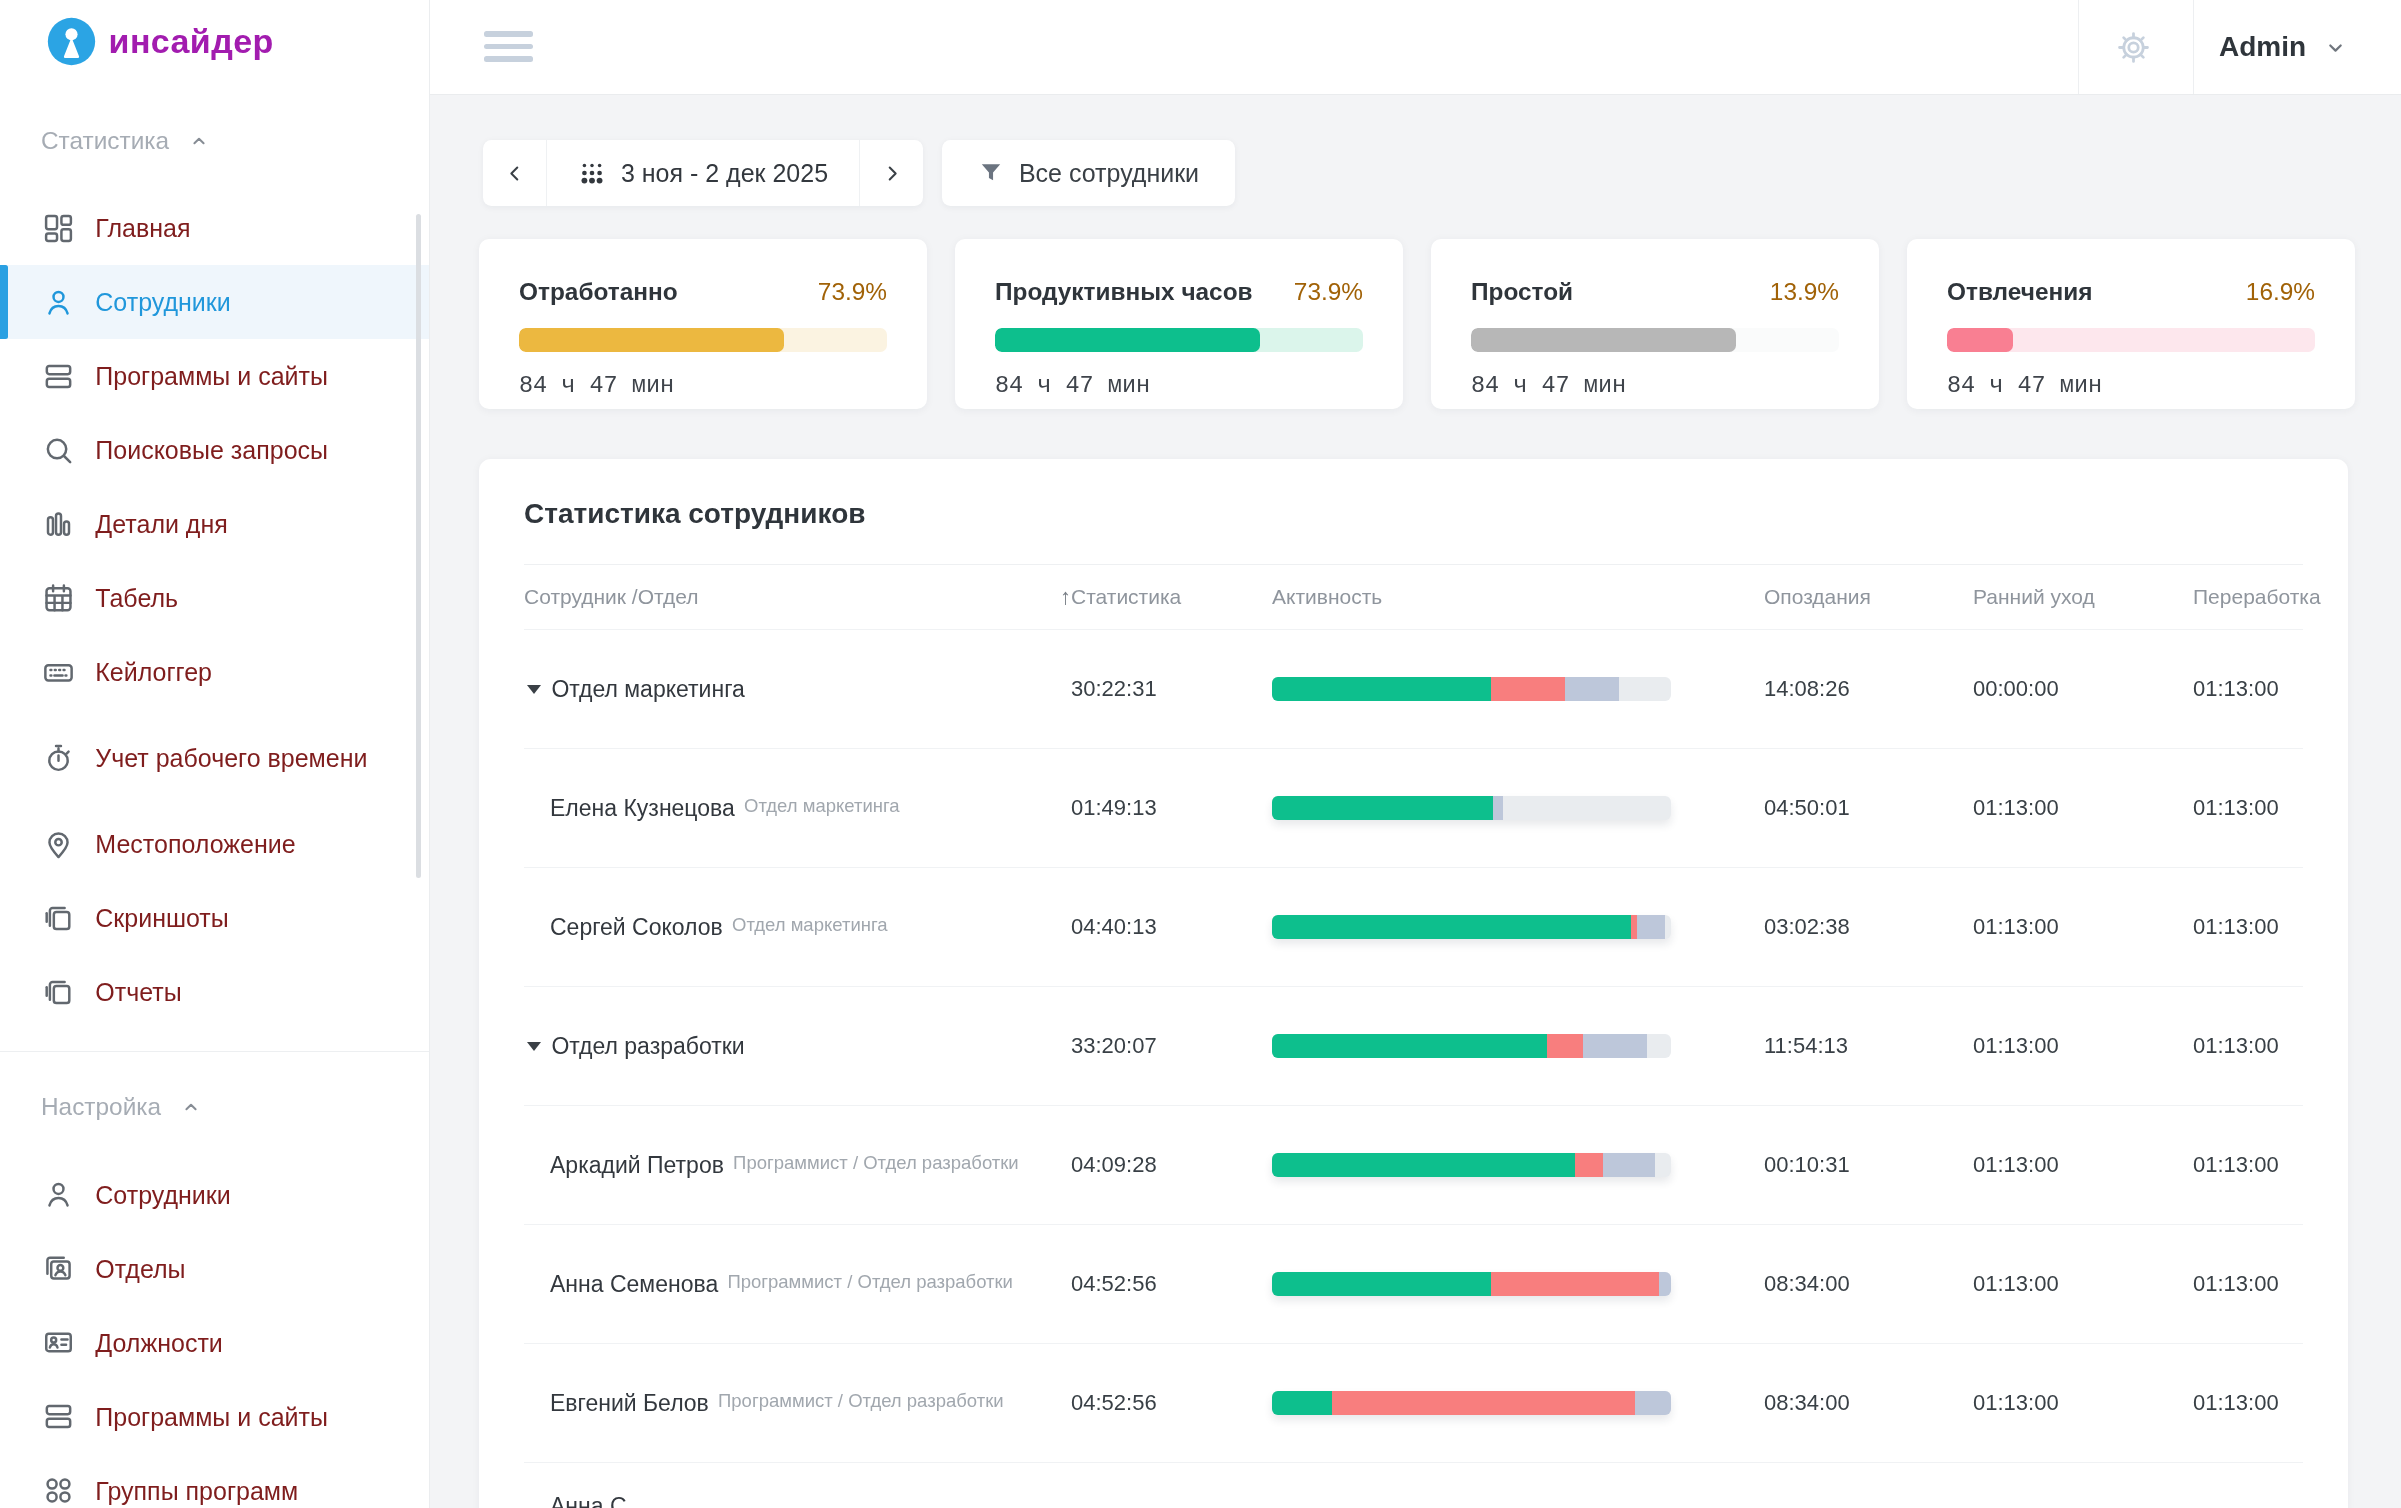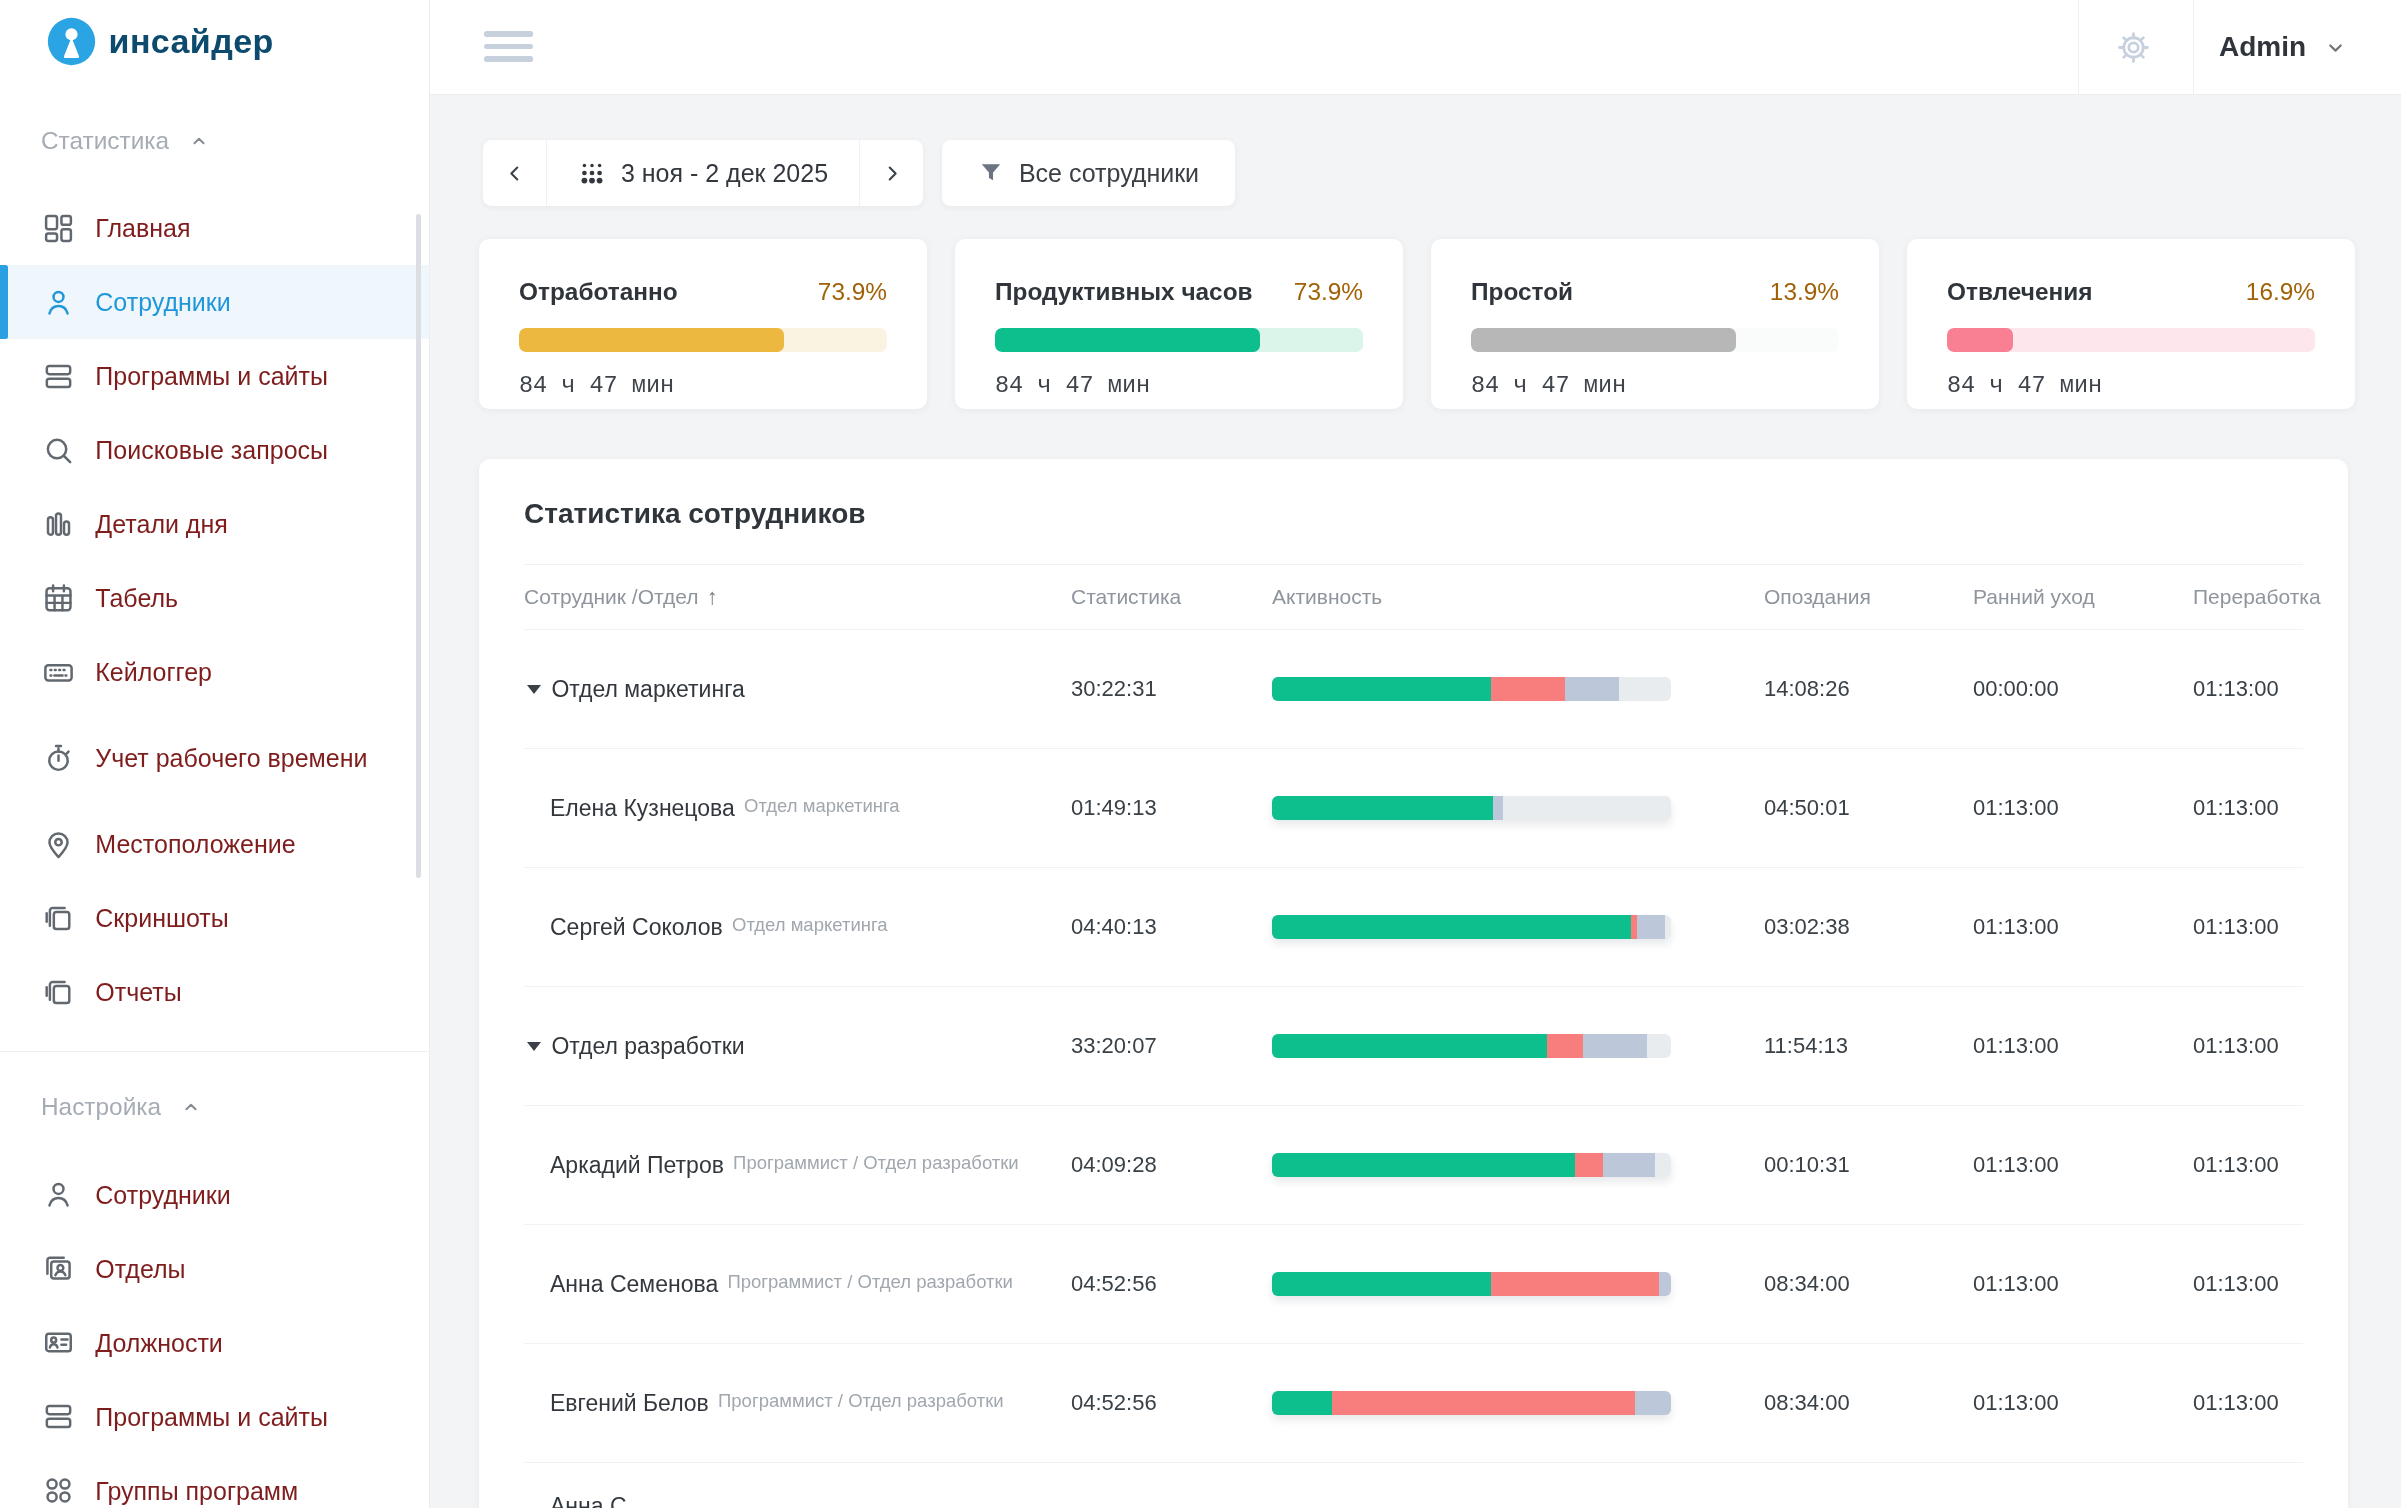--- a/index.html
+++ b/index.html
@@ -2,21 +2,21 @@
 <html style="font-size:13.5px"><head>
 <meta charset="utf-8">
 <style>
   html,body{margin:0;padding:0;}
   body{width:2401px;height:1508px;background:#F3F4F6;font-family:"Liberation Sans","DejaVu Sans",sans-serif;-webkit-font-smoothing:antialiased;}
   .page{position:relative;width:2401px;height:1508px;overflow:hidden;}
 
   
   .sidebar{position:absolute;left:0;top:0;width:429px;height:1508px;background:#FFFFFF;border-right:0.8px solid #EBEDEF;z-index:3;}
   .logo{position:absolute;left:47px;top:17px;display:flex;align-items:center;gap:12.6px;}
-  .logo-text{font-size:34px;font-weight:700;color:#0c4a6e;letter-spacing:0.4px;}
+  .logo-text{font-size:34px;font-weight:700;color:#a21caf;letter-spacing:0.4px;}
   .side-nav{position:absolute;top:123px;left:0;width:429px;}
   .section-label{display:flex;align-items:center;gap:18.5px;padding-left:41px;height:35px;font-size:24.4px;color:#A6ACB4;}
   .section-chevron{display:flex;color:#878D95;}
   .side-items{margin-top:33px;}
   .side-item{position:relative;display:flex;align-items:center;height:74px;padding-left:41px;color:#7f1d1d;font-size:25px;font-weight:500;cursor:pointer;}
   .side-item.two-line{height:98px;}
   .side-item .s-label{margin-left:19.3px;max-width:277px;line-height:1.22;}
   .side-item .s-icon{display:flex;color:#62686F;}
   .side-item.active{background:#EFF6FC;color:#2097DB;}
   .side-item.active .s-icon{color:#2097DB;}
@@ -51,21 +51,21 @@
   .stat-pct{font-size:24.4px;color:#a16207;}
   .stat-bar{margin-top:22px;height:24.4px;border-radius:6.7px;overflow:hidden;}
   .stat-fill{height:100%;border-radius:6.7px;}
   .stat-value{margin-top:20px;font-size:23.5px;color:#3F444B;font-family:Liberation Mono, monospace;}
 
   
   .table-card{position:absolute;left:479px;top:459px;width:1869px;height:1059px;background:#fff;border-radius:11.8px 11.8px 0 0;box-shadow:0 1.7px 8.4px rgba(25,39,52,.05);padding:0 45px;box-sizing:border-box;}
   .table-title{padding-top:39px;font-size:28px;font-weight:600;color:#2F353B;}
   .t-grid{display:grid;grid-template-columns:547px 201px 492px 209px 220px 1fr;align-items:center;}
   .t-header{height:64px;margin-top:34px;border-top:0.8px solid #EEF0F2;}
-  .t-header .t-h{font-size:21px;color:#8F959D;}
+  .t-header .t-h{font-size:21px;color:#8F959D;justify-content:space-between;}
   .t-h.sortable{cursor:pointer;display:flex;align-items:center;gap:8.4px;}
   .sort-arrow{color:#7A8088;font-size:22px;}
   .t-row{height:118px;border-top:1.7px solid #F0F2F4;cursor:pointer;}
   .t-row.partial{height:50px;align-items:start;overflow:hidden;}
   .t-row.partial .name-block{padding-top:30px;}
   .name-cell{display:flex;align-items:center;gap:10px;}
   .caret-down{width:0;height:0;border-left:7.6px solid transparent;border-right:7.6px solid transparent;border-top:9.2px solid #3A4046;margin-left:3.4px;}
   .dept-name{font-size:23px;font-weight:500;color:#33383E;}
   .name-block{display:flex;flex-direction:row;gap:9.2px;padding-left:26px;}
   .p-name{font-size:23px;font-weight:500;color:#33383E;}

